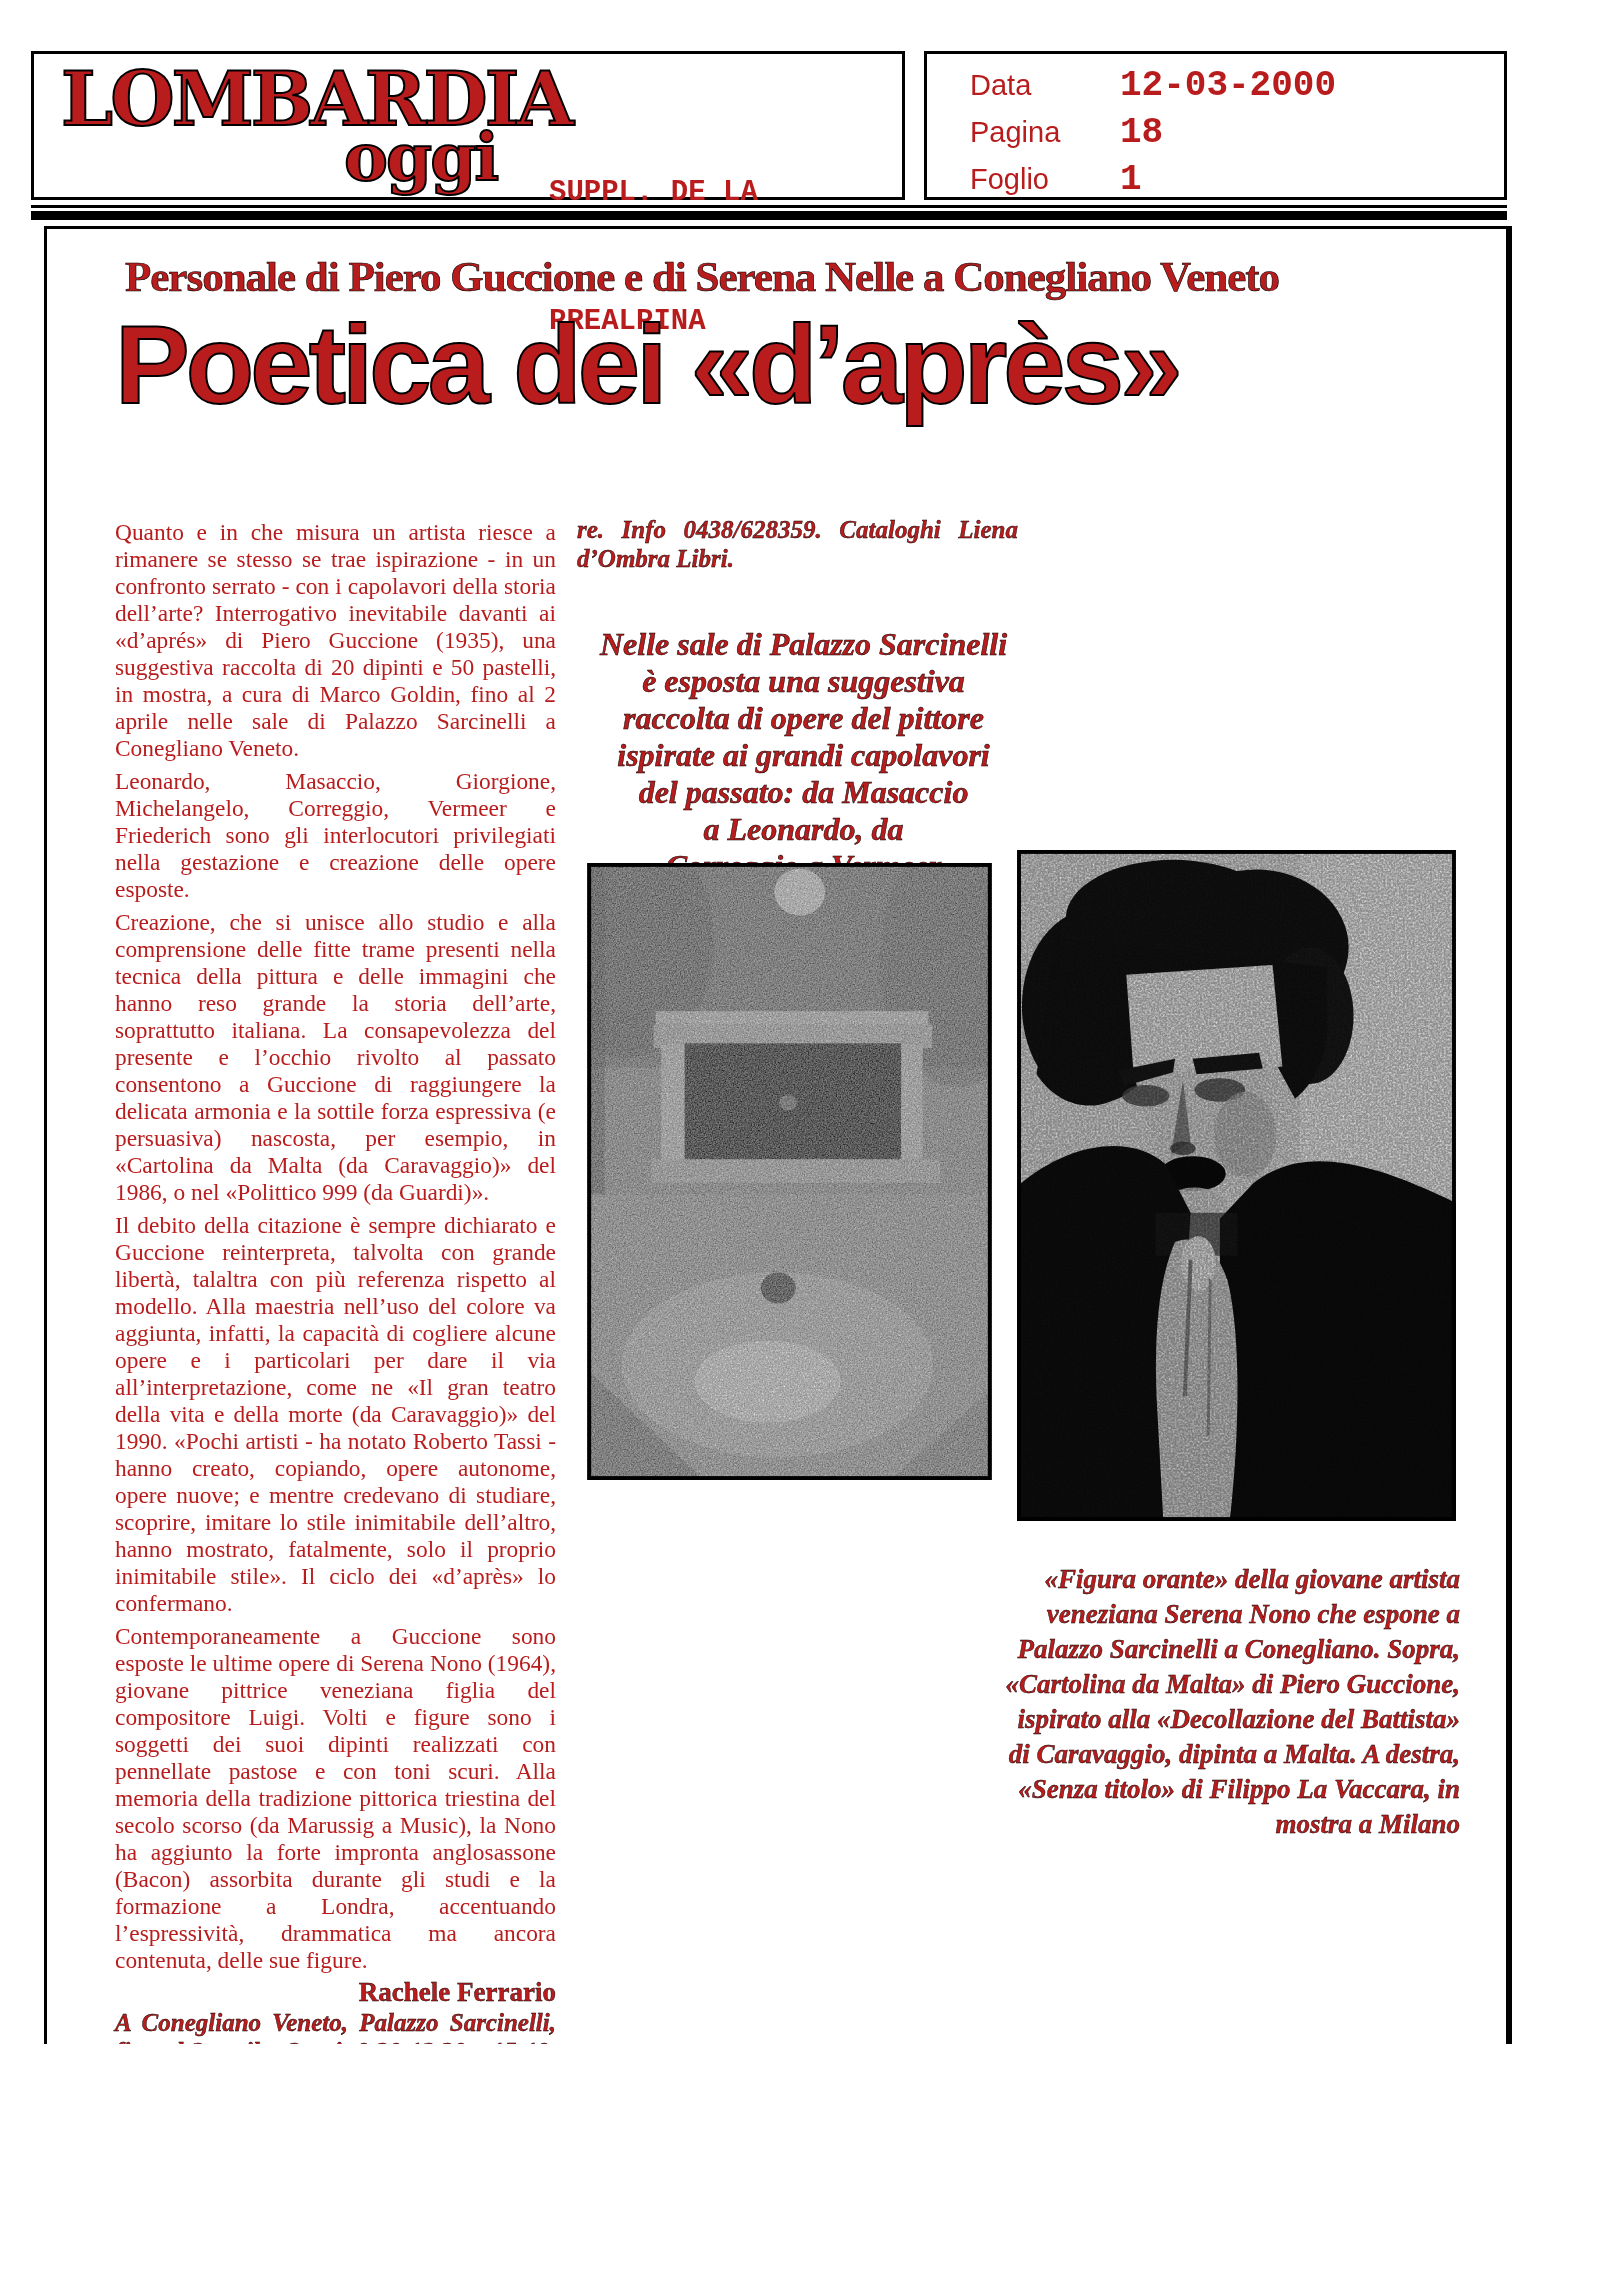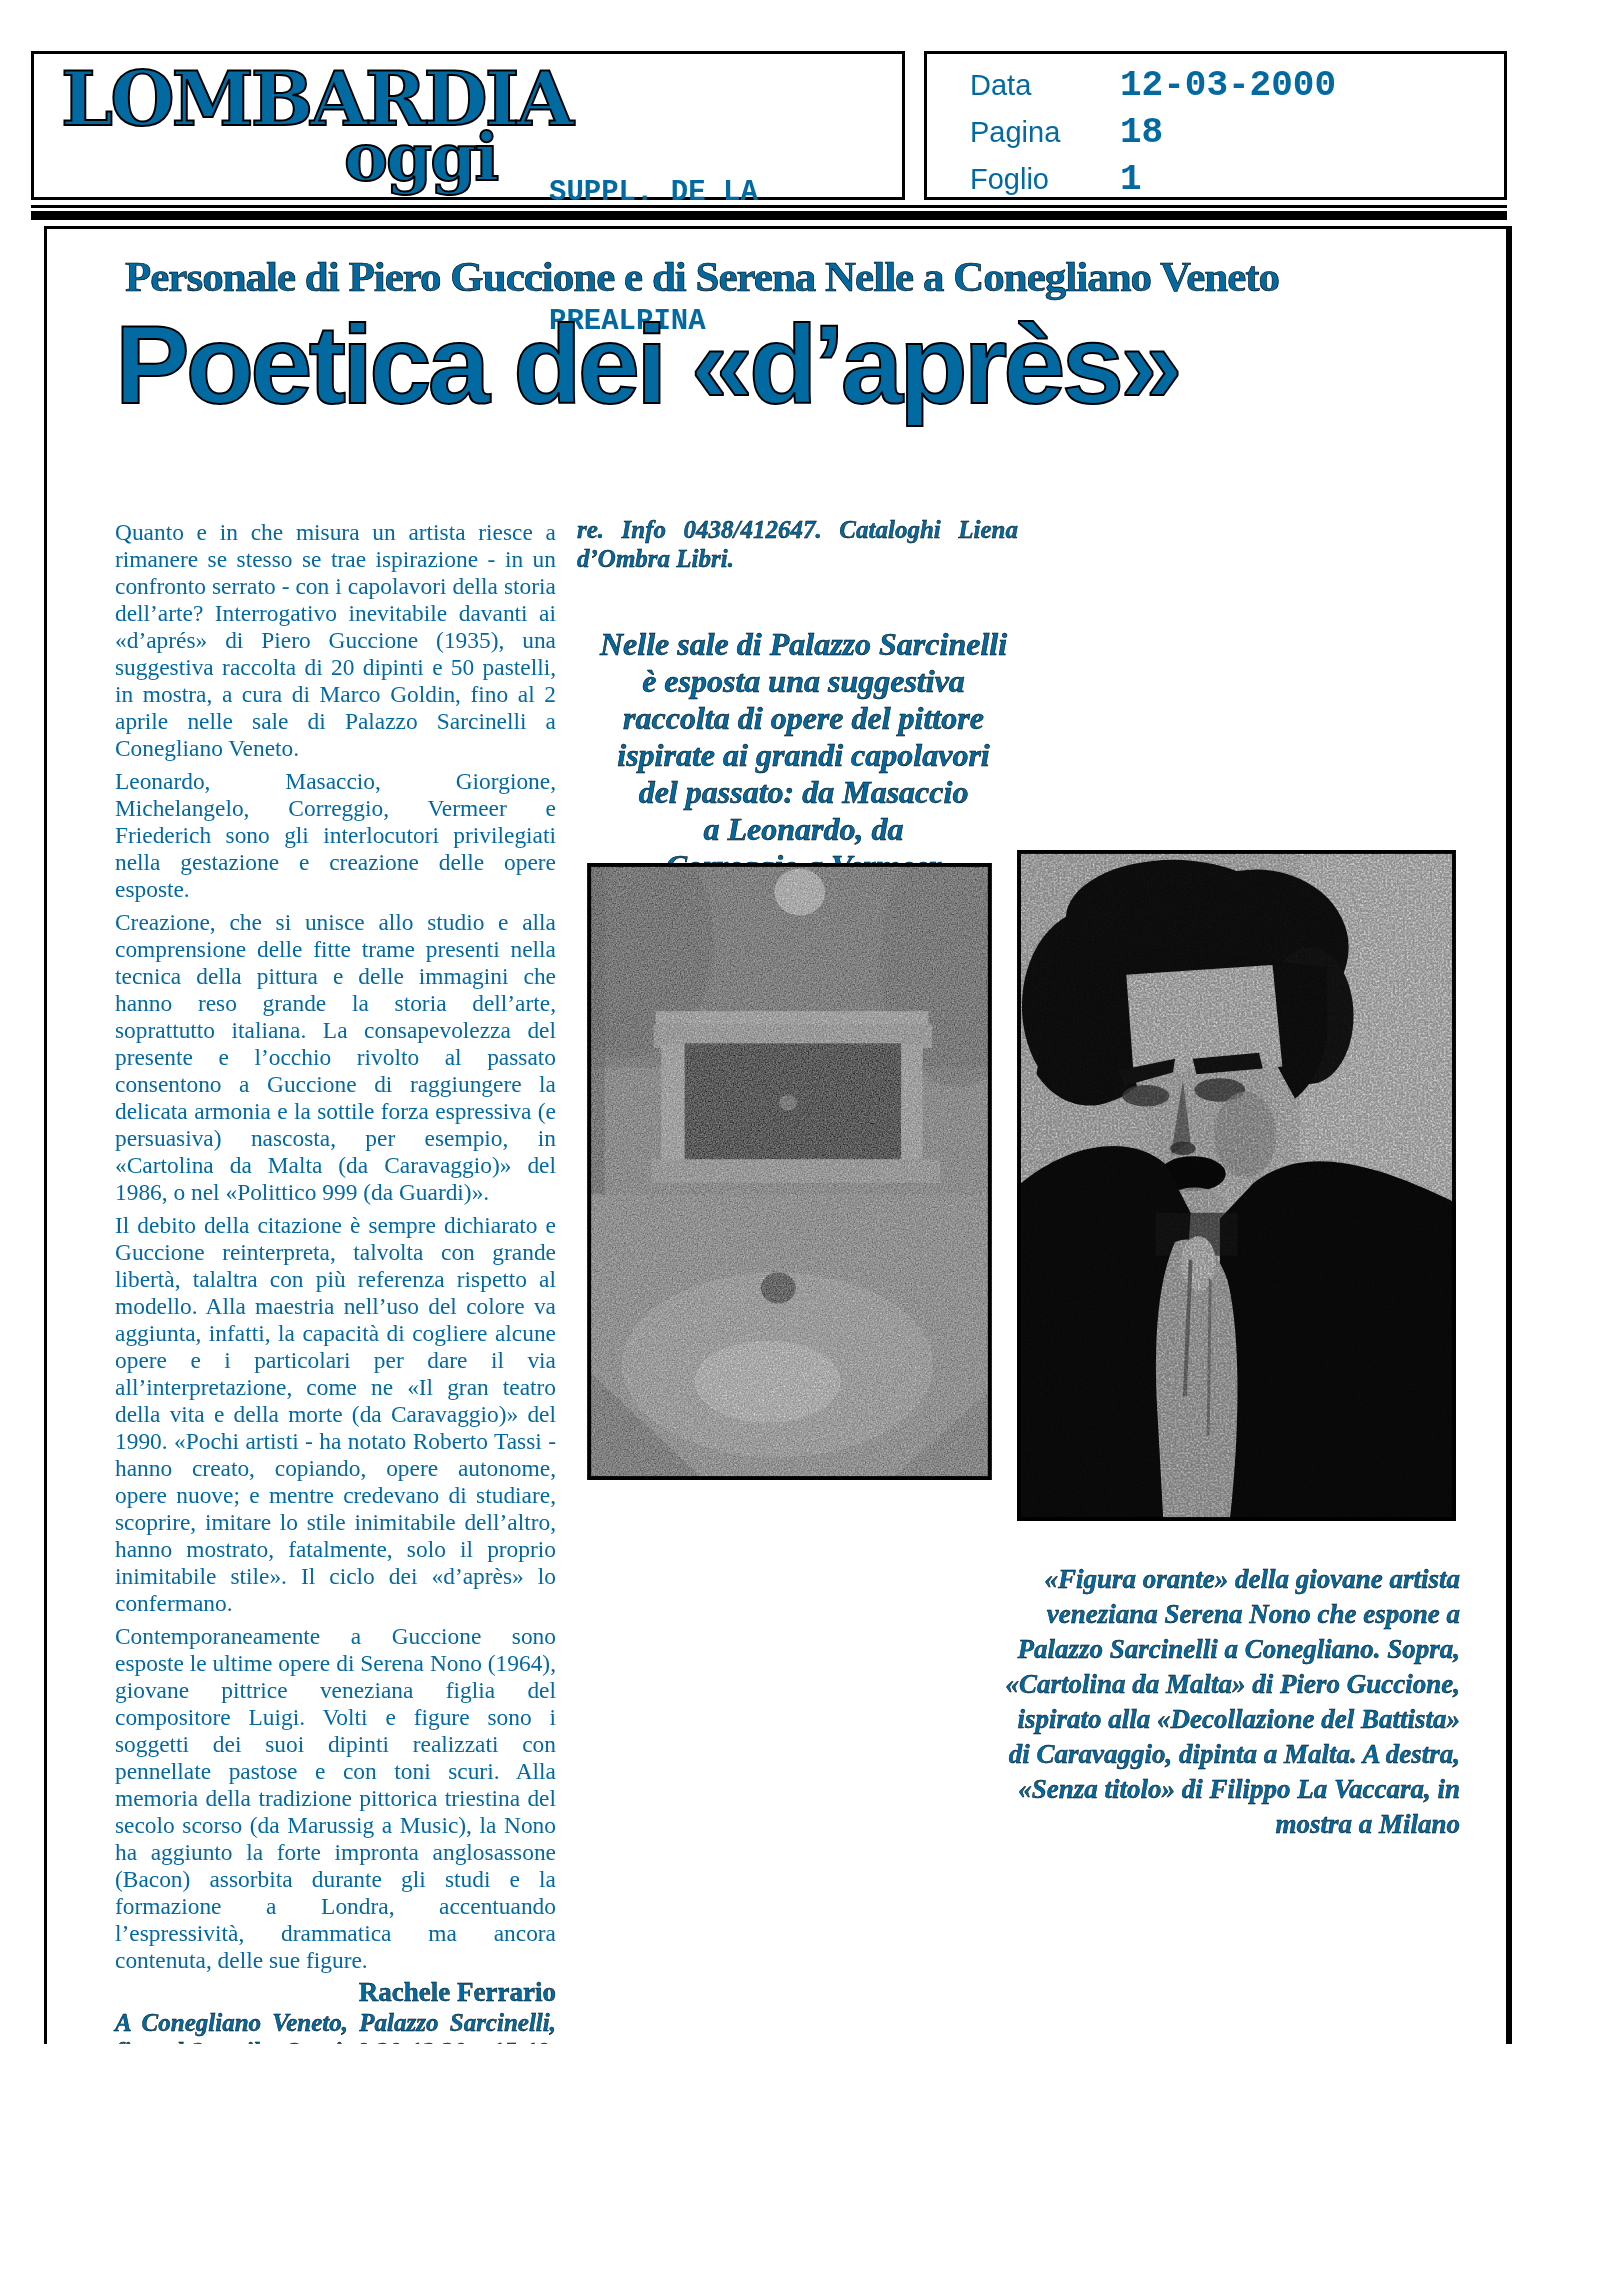--- a/index.html
+++ b/index.html
@@ -1,16 +1,16 @@
 <!DOCTYPE html>
 <html lang="it"><head>
 <meta charset="utf-8">
 <style>
   html,body{margin:0;padding:0;background:#fff;}
-  .page{position:relative;width:1623px;height:2044px;background:#ffffff;color:#0369a1;
+  .page{position:relative;width:1623px;height:2044px;background:#ffffff;color:#b91c1c;
         font-family:"Liberation Serif",serif;overflow:hidden;}
   .abs{position:absolute;}
   .box{border:3.9px solid #000;box-sizing:border-box;background:#fff;}
 
   
   .logo-top{font-family:"DejaVu Serif",serif;font-weight:bold;font-size:74px;letter-spacing:-2.9px;
             -webkit-text-stroke:2px #000;}
   .logo-bottom{font-family:"DejaVu Serif",serif;font-weight:bold;font-size:66px;letter-spacing:-2px;
             -webkit-text-stroke:2px #000;}
   .supp{font-family:"Liberation Mono",monospace;font-size:29px;line-height:43px;font-weight:bold;white-space:pre;}
@@ -87,21 +87,21 @@
         <div class="para">Quanto e in che misura un artista riesce a rimanere se stesso se trae ispirazione - in un confronto serrato - con i capolavori della storia dell’arte? Interrogativo inevitabile davanti ai «d’aprés» di Piero Guccione (1935), una suggestiva raccolta di 20 dipinti e 50 pastelli, in mostra, a cura di Marco Goldin, fino al 2 aprile nelle sale di Palazzo Sarcinelli a Conegliano Veneto.</div>
         <div class="para">Leonardo, Masaccio, Giorgione, Michelangelo, Correggio, Vermeer e Friederich sono gli interlocutori privilegiati nella gestazione e creazione delle opere esposte.</div>
         <div class="para">Creazione, che si unisce allo studio e alla comprensione delle fitte trame presenti nella tecnica della pittura e delle immagini che hanno reso grande la storia dell’arte, soprattutto italiana. La consapevolezza del presente e l’occhio rivolto al passato consentono a Guccione di raggiungere la delicata armonia e la sottile forza espressiva (e persuasiva) nascosta, per esempio, in «Cartolina da Malta (da Caravaggio)» del 1986, o nel «Polittico 999 (da Guardi)».</div>
         <div class="para">Il debito della citazione è sempre dichiarato e Guccione reinterpreta, talvolta con grande libertà, talaltra con più referenza rispetto al modello. Alla maestria nell’uso del colore va aggiunta, infatti, la capacità di cogliere alcune opere e i particolari per dare il via all’interpretazione, come ne «Il gran teatro della vita e della morte (da Caravaggio)» del 1990. «Pochi artisti - ha notato Roberto Tassi - hanno creato, copiando, opere autonome, opere nuove; e mentre credevano di studiare, scoprire, imitare lo stile inimitabile dell’altro, hanno mostrato, fatalmente, solo il proprio inimitabile stile». Il ciclo dei «d’après» lo confermano.</div>
         <div class="para">Contemporaneamente a Guccione sono esposte le ultime opere di Serena Nono (1964), giovane pittrice veneziana figlia del compositore Luigi. Volti e figure sono i soggetti dei suoi dipinti realizzati con pennellate pastose e con toni scuri. Alla memoria della tradizione pittorica triestina del secolo scorso (da Marussig a Music), la Nono ha aggiunto la forte impronta anglosassone (Bacon) assorbita durante gli studi e la formazione a Londra, accentuando l’espressività, drammatica ma ancora contenuta, delle sue figure.</div>
       </div>
     <div class="byline">Rachele Ferrario</div>
     <div class="info">A Conegliano Veneto, Palazzo Sarcinelli, fino al 2 aprile. Orari: 9.30-12.30 e 15-19, chiuso lunedì. Ingresso 5/3mila li-</div>
   </div>
 
-  <div class="abs info cont" style="left:577px;top:515px;">re. Info 0438/412647. Cataloghi Liena d’Ombra Libri.</div>
+  <div class="abs info cont" style="left:577px;top:515px;">re. Info 0438/628359. Cataloghi Liena d’Ombra Libri.</div>
 
   <div class="abs standfirst" style="left:585px;top:626px;">
       <div class="sf-line">Nelle sale di Palazzo Sarcinelli</div>
       <div class="sf-line">è esposta una suggestiva</div>
       <div class="sf-line">raccolta di opere del pittore</div>
       <div class="sf-line">ispirate ai grandi capolavori</div>
       <div class="sf-line">del passato: da Masaccio</div>
       <div class="sf-line">a Leonardo, da</div>
       <div class="sf-line">Correggio a Vermeer</div>
     </div>

